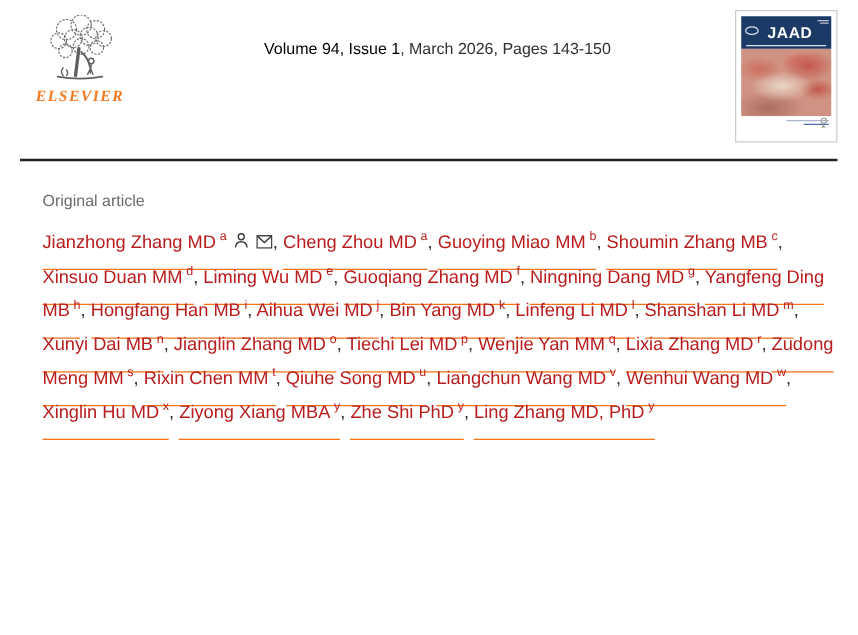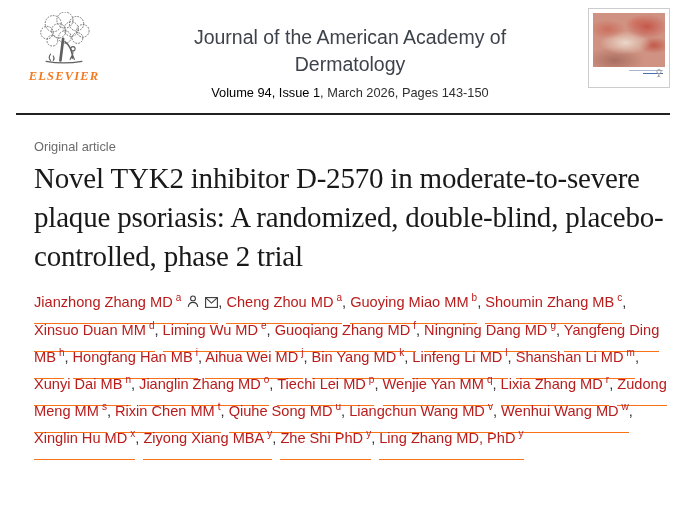--- a/index.html
+++ b/index.html
@@ -91,47 +91,52 @@
             <path d="M42 44 L41.2 52 M41.2 48 L38.8 53 M41.6 48 L43.6 53" stroke-width="1.2"></path>
             <path d="M17 47 q-3 4 0 7 M20 49 q2 3 0 5" stroke-width="1.2"></path>
             <path d="M12 55 Q32 58.5 52 55" stroke-width="1.4"></path>
           </g>
         </svg>
       </span>
       <div class="elsevier-wordmark">ELSEVIER</div>
     </div>
 
     <div class="header-center">
-      <div class="journal-title">Journal of the American Academy of Dermatology</div>
       <div class="issue-line">
         <a>Volume 94, Issue 1</a><span>, March 2026, Pages 143-150</span>
       </div>
     </div>
 
     <div class="cover-thumb">
+      <div class="cover-top">
+        <span class="aad-badge"></span>
+        <span class="cover-topline"></span>
+        <span class="cover-topline l2"></span>
+        <div class="cover-masthead">JAAD</div>
+        <span class="cover-subline"></span>
+      </div>
       <div class="cover-photo"></div>
       <div class="cover-footer">
         <span class="cover-ftline"></span>
         <span class="cover-ftline l2"></span>
         <span class="cover-mini-mark">
           <svg width="8" height="9" viewBox="0 0 8 9" fill="none" stroke="#9a9a9a">
             <circle cx="4" cy="2.6" r="2.1" stroke-width="0.9"></circle>
             <path d="M4 4.6 L3.6 8 M3.6 6.4 L2.4 8.2 M3.8 6.4 L5.2 8.2" stroke-width="0.9"></path>
           </svg>
         </span>
       </div>
     </div>
 
   </header>
 
   <hr class="header-rule">
 
   <main class="article-main">
     <div class="article-type">Original article</div>
-    <h1 class="article-title">Novel TYK2 inhibitor D-2570 in moderate-to-severe plaque psoriasis: A randomized, double-blind, placebo-controlled, phase 2 trial</h1>
     <div class="author-list"><span class="author"><a class="author-link"><span>Jianzhong Zhang MD</span><sup class="author-sup">a</sup><span class="author-icon"><svg width="12" height="13" viewBox="0 0 12 13" fill="none" stroke="#3a3a3a" stroke-width="1.1">
                 <circle cx="6" cy="3.4" r="2.4"></circle>
                 <path d="M1.3 12 C1.7 8.8 3.5 7.4 6 7.4 C8.5 7.4 10.3 8.8 10.7 12"></path>
               </svg></span><span class="author-icon"><svg width="13" height="11" viewBox="0 0 13 11" fill="none" stroke="#3a3a3a" stroke-width="1.1">
                 <rect x="0.6" y="0.6" width="11.8" height="9.8"></rect>
                 <path d="M0.9 0.9 L6.5 6.1 L12.1 0.9"></path>
               </svg></span></a><span class="sep">, </span></span><span class="author"><a class="author-link"><span>Cheng Zhou MD</span><sup class="author-sup">a</sup></a><span class="sep">, </span></span><span class="author"><a class="author-link"><span>Guoying Miao MM</span><sup class="author-sup">b</sup></a><span class="sep">, </span></span><span class="author"><a class="author-link"><span>Shoumin Zhang MB</span><sup class="author-sup">c</sup></a><span class="sep">, </span></span><span class="author"><a class="author-link"><span>Xinsuo Duan MM</span><sup class="author-sup">d</sup></a><span class="sep">, </span></span><span class="author"><a class="author-link"><span>Liming Wu MD</span><sup class="author-sup">e</sup></a><span class="sep">, </span></span><span class="author"><a class="author-link"><span>Guoqiang Zhang MD</span><sup class="author-sup">f</sup></a><span class="sep">, </span></span><span class="author"><a class="author-link"><span>Ningning Dang MD</span><sup class="author-sup">g</sup></a><span class="sep">, </span></span><span class="author"><a class="author-link"><span>Yangfeng Ding MB</span><sup class="author-sup">h</sup></a><span class="sep">, </span></span><span class="author"><a class="author-link"><span>Hongfang Han MB</span><sup class="author-sup">i</sup></a><span class="sep">, </span></span><span class="author"><a class="author-link"><span>Aihua Wei MD</span><sup class="author-sup">j</sup></a><span class="sep">, </span></span><span class="author"><a class="author-link"><span>Bin Yang MD</span><sup class="author-sup">k</sup></a><span class="sep">, </span></span><span class="author"><a class="author-link"><span>Linfeng Li MD</span><sup class="author-sup">l</sup></a><span class="sep">, </span></span><span class="author"><a class="author-link"><span>Shanshan Li MD</span><sup class="author-sup">m</sup></a><span class="sep">, </span></span><span class="author"><a class="author-link"><span>Xunyi Dai MB</span><sup class="author-sup">n</sup></a><span class="sep">, </span></span><span class="author"><a class="author-link"><span>Jianglin Zhang MD</span><sup class="author-sup">o</sup></a><span class="sep">, </span></span><span class="author"><a class="author-link"><span>Tiechi Lei MD</span><sup class="author-sup">p</sup></a><span class="sep">, </span></span><span class="author"><a class="author-link"><span>Wenjie Yan MM</span><sup class="author-sup">q</sup></a><span class="sep">, </span></span><span class="author"><a class="author-link"><span>Lixia Zhang MD</span><sup class="author-sup">r</sup></a><span class="sep">, </span></span><span class="author"><a class="author-link"><span>Zudong Meng MM</span><sup class="author-sup">s</sup></a><span class="sep">, </span></span><span class="author"><a class="author-link"><span>Rixin Chen MM</span><sup class="author-sup">t</sup></a><span class="sep">, </span></span><span class="author"><a class="author-link"><span>Qiuhe Song MD</span><sup class="author-sup">u</sup></a><span class="sep">, </span></span><span class="author"><a class="author-link"><span>Liangchun Wang MD</span><sup class="author-sup">v</sup></a><span class="sep">, </span></span><span class="author"><a class="author-link"><span>Wenhui Wang MD</span><sup class="author-sup">w</sup></a><span class="sep">, </span></span><span class="author"><a class="author-link"><span>Xinglin Hu MD</span><sup class="author-sup">x</sup></a><span class="sep">, </span></span><span class="author"><a class="author-link"><span>Ziyong Xiang MBA</span><sup class="author-sup">y</sup></a><span class="sep">, </span></span><span class="author"><a class="author-link"><span>Zhe Shi PhD</span><sup class="author-sup">y</sup></a><span class="sep">, </span></span><span class="author"><a class="author-link"><span>Ling Zhang MD, PhD</span><sup class="author-sup">y</sup></a></span></div>
   </main>
 
 </div>

